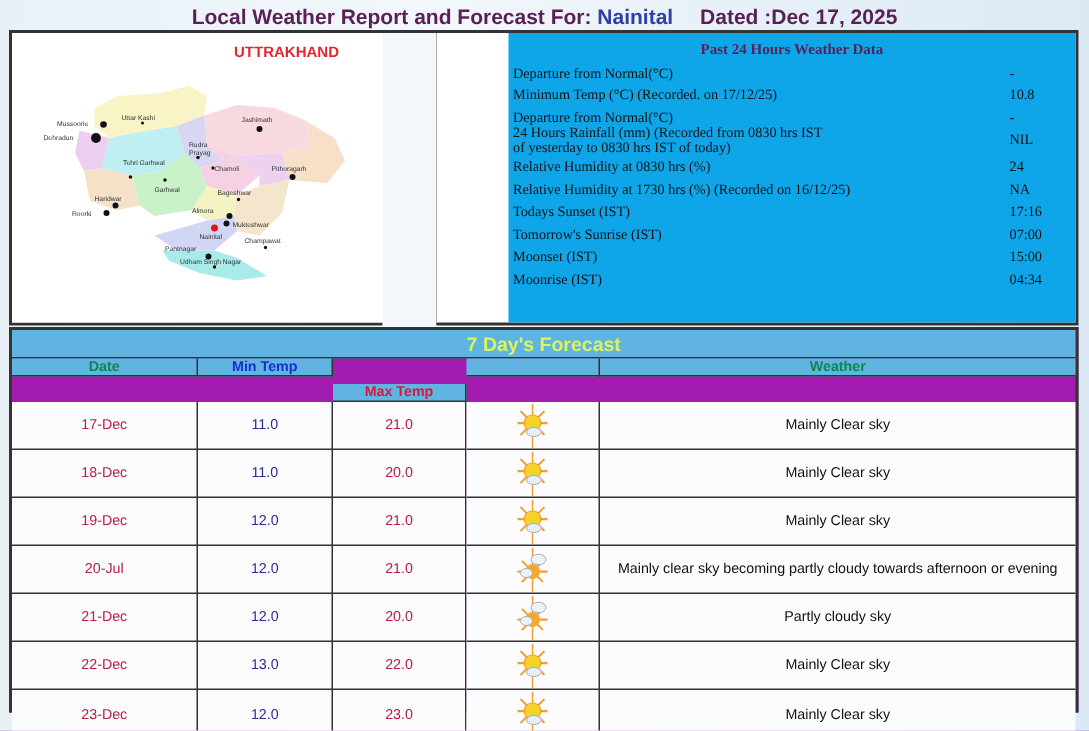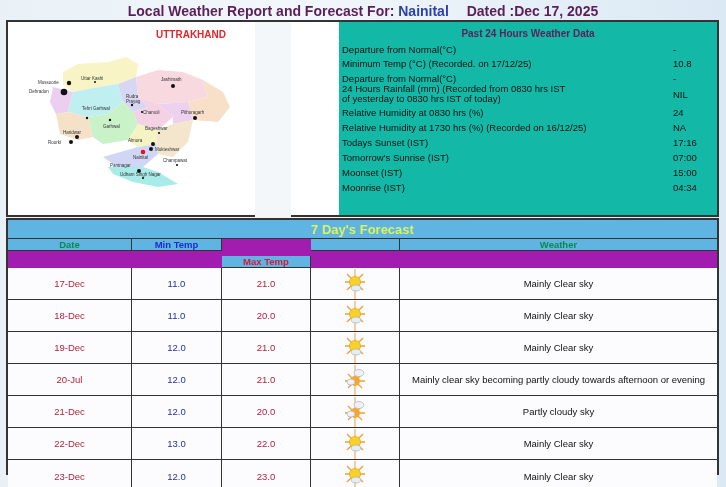--- a/index.html
+++ b/index.html
@@ -19,21 +19,21 @@
   .top {
     position: absolute; left: 6px; top: 20px; width: 713px; height: 197px;
     border: 2px solid #333; background: #fff; display: flex; gap: 48px;
   }
   .map {
     width: 283px; height: 100%; border-right: 2px solid #333; position: relative;
     background: #fff;
   }
   .map svg { position: absolute; left: 0; top: 0; }
   .past {
-    flex: 1; background: #14b8a6; position: relative;
+    flex: 1; background: #0ea5e9; position: relative; font-family: Liberation Serif, serif;
   }
   .past-head {
     text-align: center; font-weight: bold; font-size: 10px; color: #5b1f57;
     padding-top: 6px; height: 20px;
   }
   .past-row {
     display: flex; font-size: 9.5px; color: #111; line-height: 11px;
   }
   .past-row .lbl { flex: 1; padding-left: 3px; }
   .past-row .val { width: 44px; text-align: left; }

